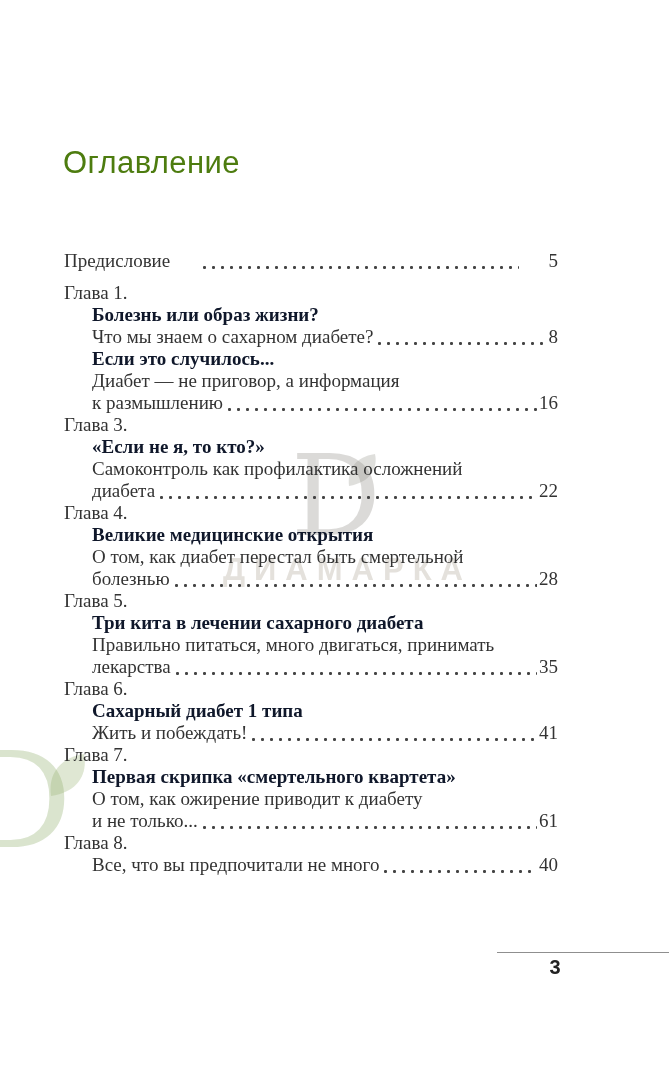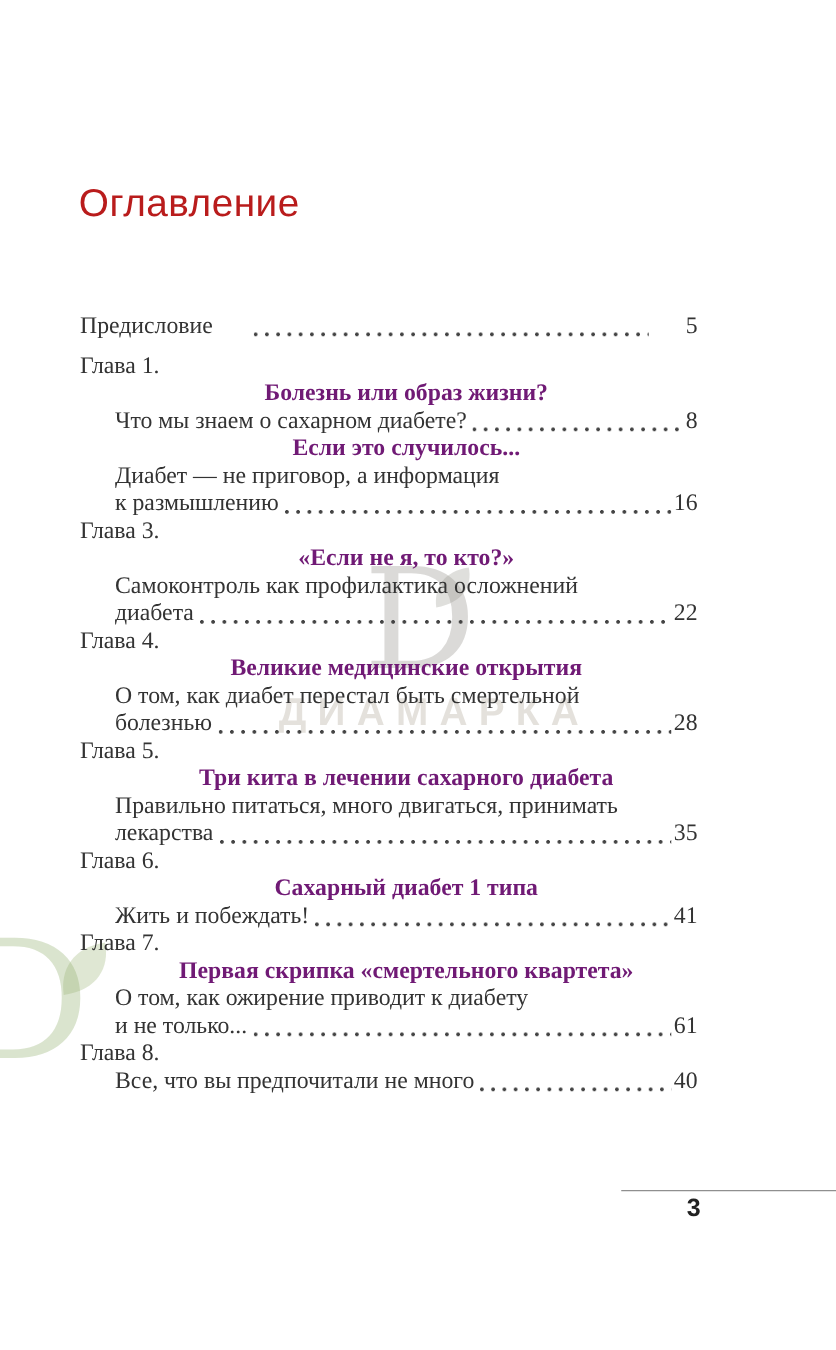--- a/index.html
+++ b/index.html
@@ -1,27 +1,27 @@
 <!DOCTYPE html>
 <html><head>
 <meta charset="utf-8">
 <style>
   html,body{margin:0;padding:0;background:#fff;}
   .page{position:relative;width:669px;height:1080px;background:#ffffff;overflow:hidden;
         font-family:"Liberation Serif", serif;}
   
   .page-title{position:absolute;left:63px;top:124px;z-index:2;
     font-family:"Liberation Sans", sans-serif;font-size:31px;font-weight:400;
-    color:#b91c1c;letter-spacing:.4px;}
+    color:#4d7c0f;letter-spacing:.4px;}
   
   .toc{position:absolute;left:64px;top:250px;width:494px;z-index:2;
     font-size:19px;line-height:22px;color:#333;}
   .line{white-space:nowrap;}
   .indent{padding-left:28px;}
-  .bold{font-weight:bold;color:#701a75;text-align:center;}
+  .bold{font-weight:bold;color:#0f172a;}
   .row{display:flex;align-items:baseline;}
   .row .txt{white-space:nowrap;}
   .dots{flex:1;align-self:flex-end;height:6px;margin:0 2px 3px 5px;
     background-image:radial-gradient(circle at 1.5px 1.5px,#444 1.3px,transparent 1.7px);
     background-size:9px 3px;background-repeat:repeat-x;background-position:left bottom;}
   .pg{white-space:nowrap;color:#333;}
   .preface{margin-bottom:10px;gap:28px;}
   
   .footer-rule{position:absolute;left:497px;right:0;top:952px;height:1px;background:#8f8f8f;z-index:2;}
   .footer-pg{position:absolute;left:538px;top:956px;width:34px;text-align:center;z-index:2;

